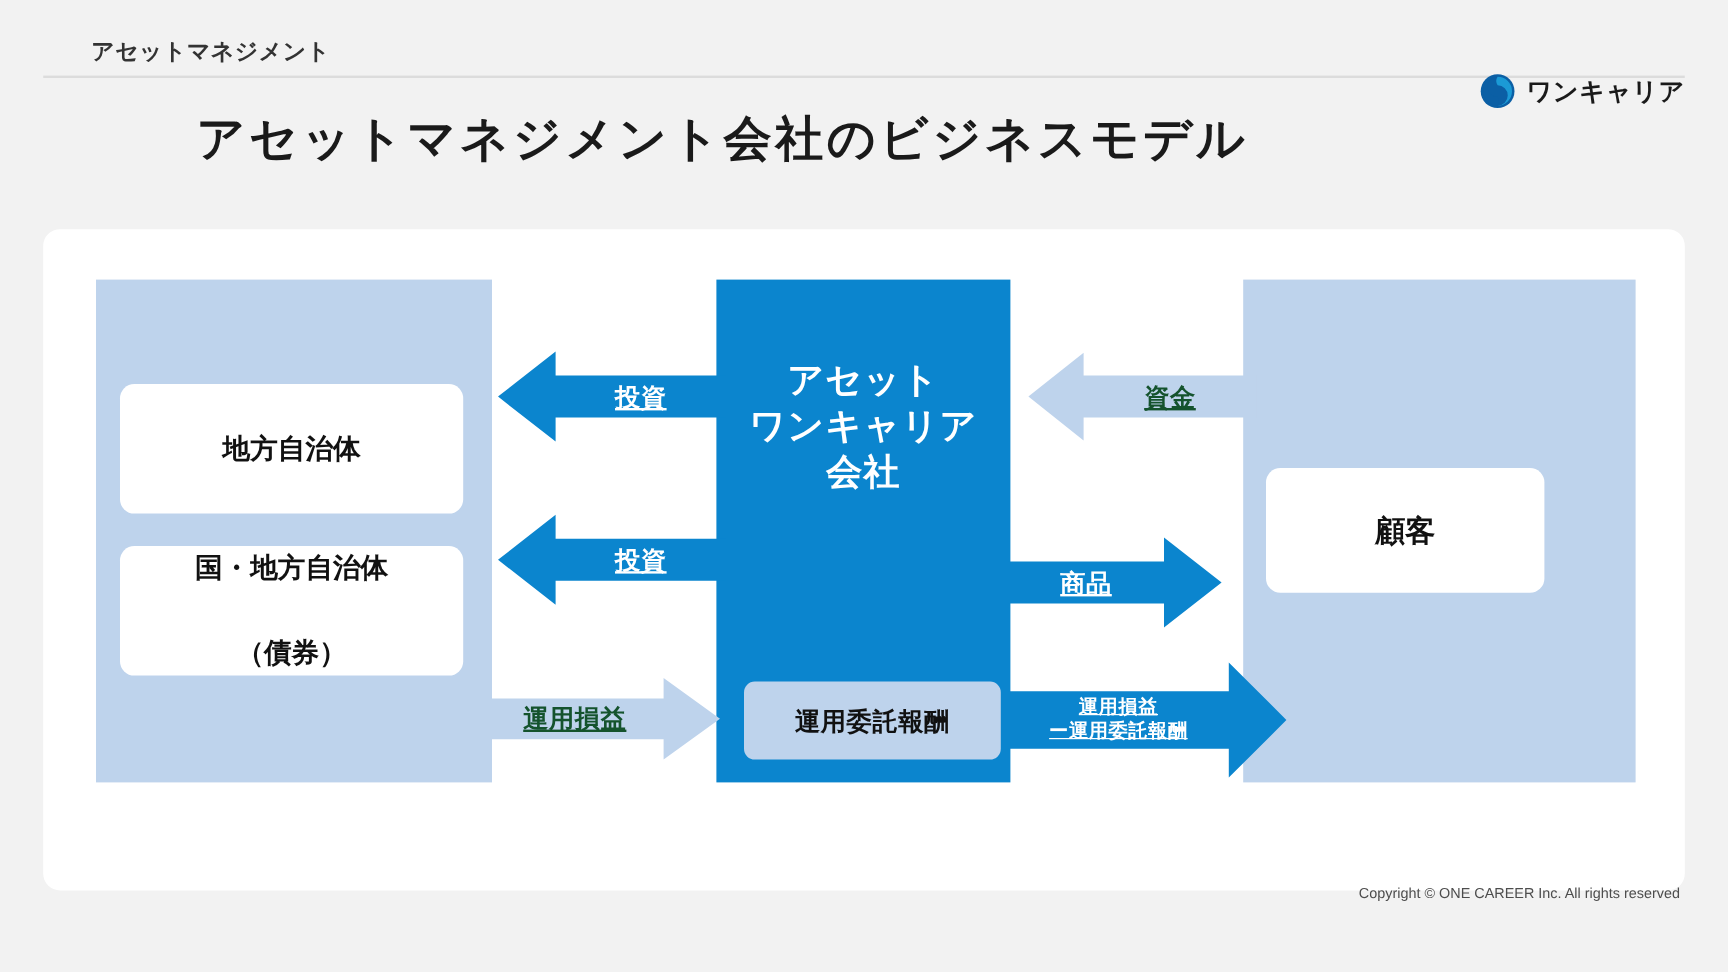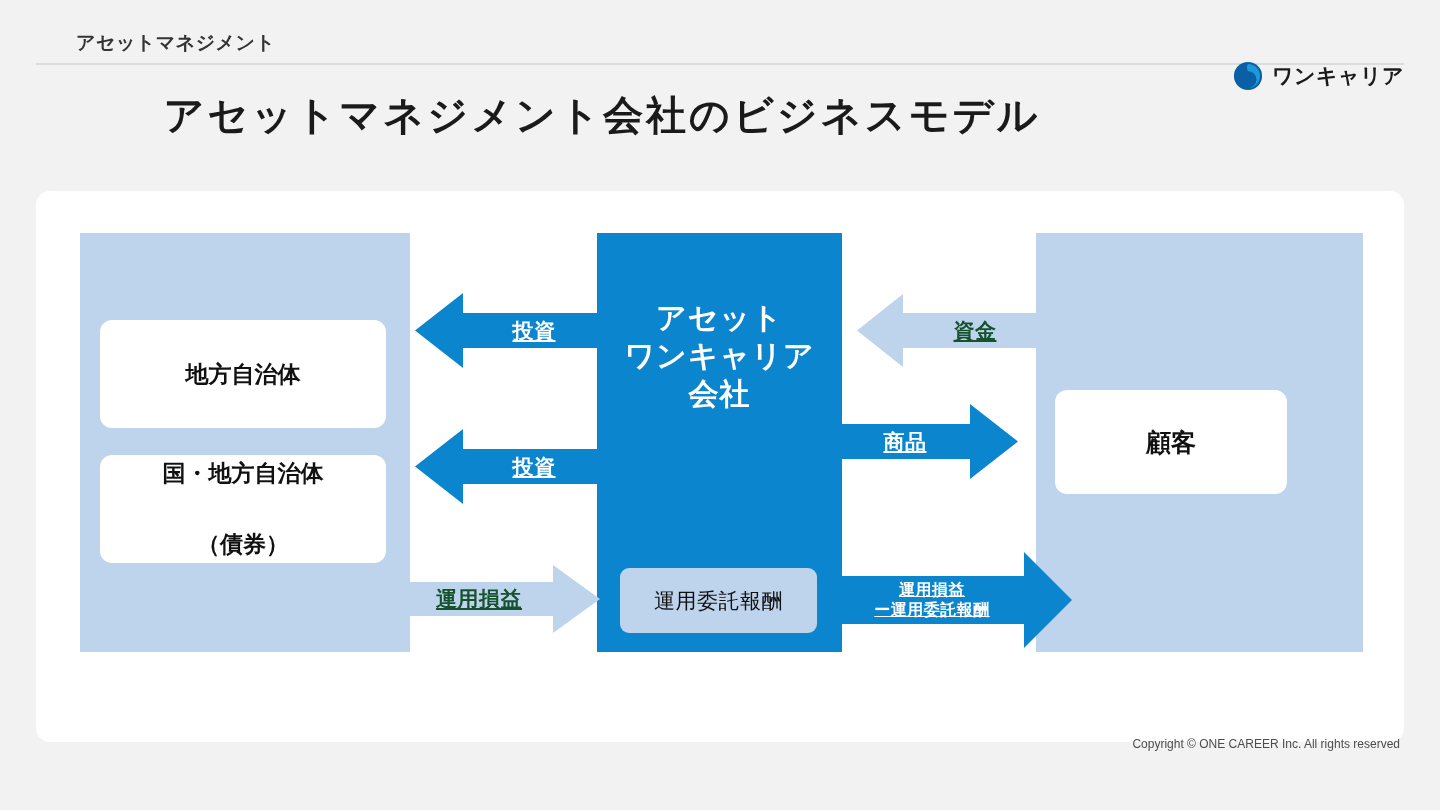--- a/index.html
+++ b/index.html
@@ -60,24 +60,24 @@
     background: #0b85ce;
   }
   .center-box .cb-title {
     position: absolute; left: 0; top: 66px; width: 245px;
     text-align: center; color: #ffffff;
     font-size: 30px; font-weight: bold; line-height: 1.26;
     letter-spacing: 1px;
   }
   .fee-badge {
     position: absolute; left: 23px; top: 568px;
-    width: 197px; height: 65px;
+    width: 214px; height: 65px;
     background: #bed3ec; border-radius: 9px;
     display: flex; align-items: center; justify-content: center;
-    color: #111111; font-size: 21px; font-weight: normal; letter-spacing: .5px; text-align: right;
+    color: #111111; font-size: 21px; font-weight: bold; letter-spacing: .5px; text-align: right;
   }
 
   
   .ent {
     position: absolute; background: #ffffff; border-radius: 12px;
     display: flex; flex-direction: column;
     align-items: center; justify-content: center;
     color: #111111; font-weight: bold; text-align: center;
   }
   .ent-corp  { left: 100px;  top: 320px; width: 286px; height: 108px; font-size: 23px; line-height: 1.33; }
@@ -98,21 +98,21 @@
   .lbl-w { color: #ffffff; }
   .lbl-b { color: #14532d; }
   .fs21 { font-size: 21px; }
   .fs16 { font-size: 16px; line-height: 1.25; }
 
   
   .a-toushi1  { left: 415px; top: 293px; width: 190px; height: 75px; }
   .a-toushi2  { left: 415px; top: 429px; width: 190px; height: 75px; }
   .a-pl-left  { left: 405px; top: 565px; width: 195px; height: 68px; }
   .a-shikin   { left: 857px; top: 294px; width: 190px; height: 73px; }
-  .a-shohin   { left: 840px; top: 404px; width: 178px; height: 75px; }
+  .a-shohin   { left: 840px; top: 448px; width: 178px; height: 75px; }
   .a-pl-right { left: 840px; top: 552px; width: 232px; height: 96px; }
 
   
   .copyright {
     position: absolute; right: 40px; top: 737px;
     font-size: 12px; color: #4d4d4d;
   }
 </style>
 </head>
 <body>

